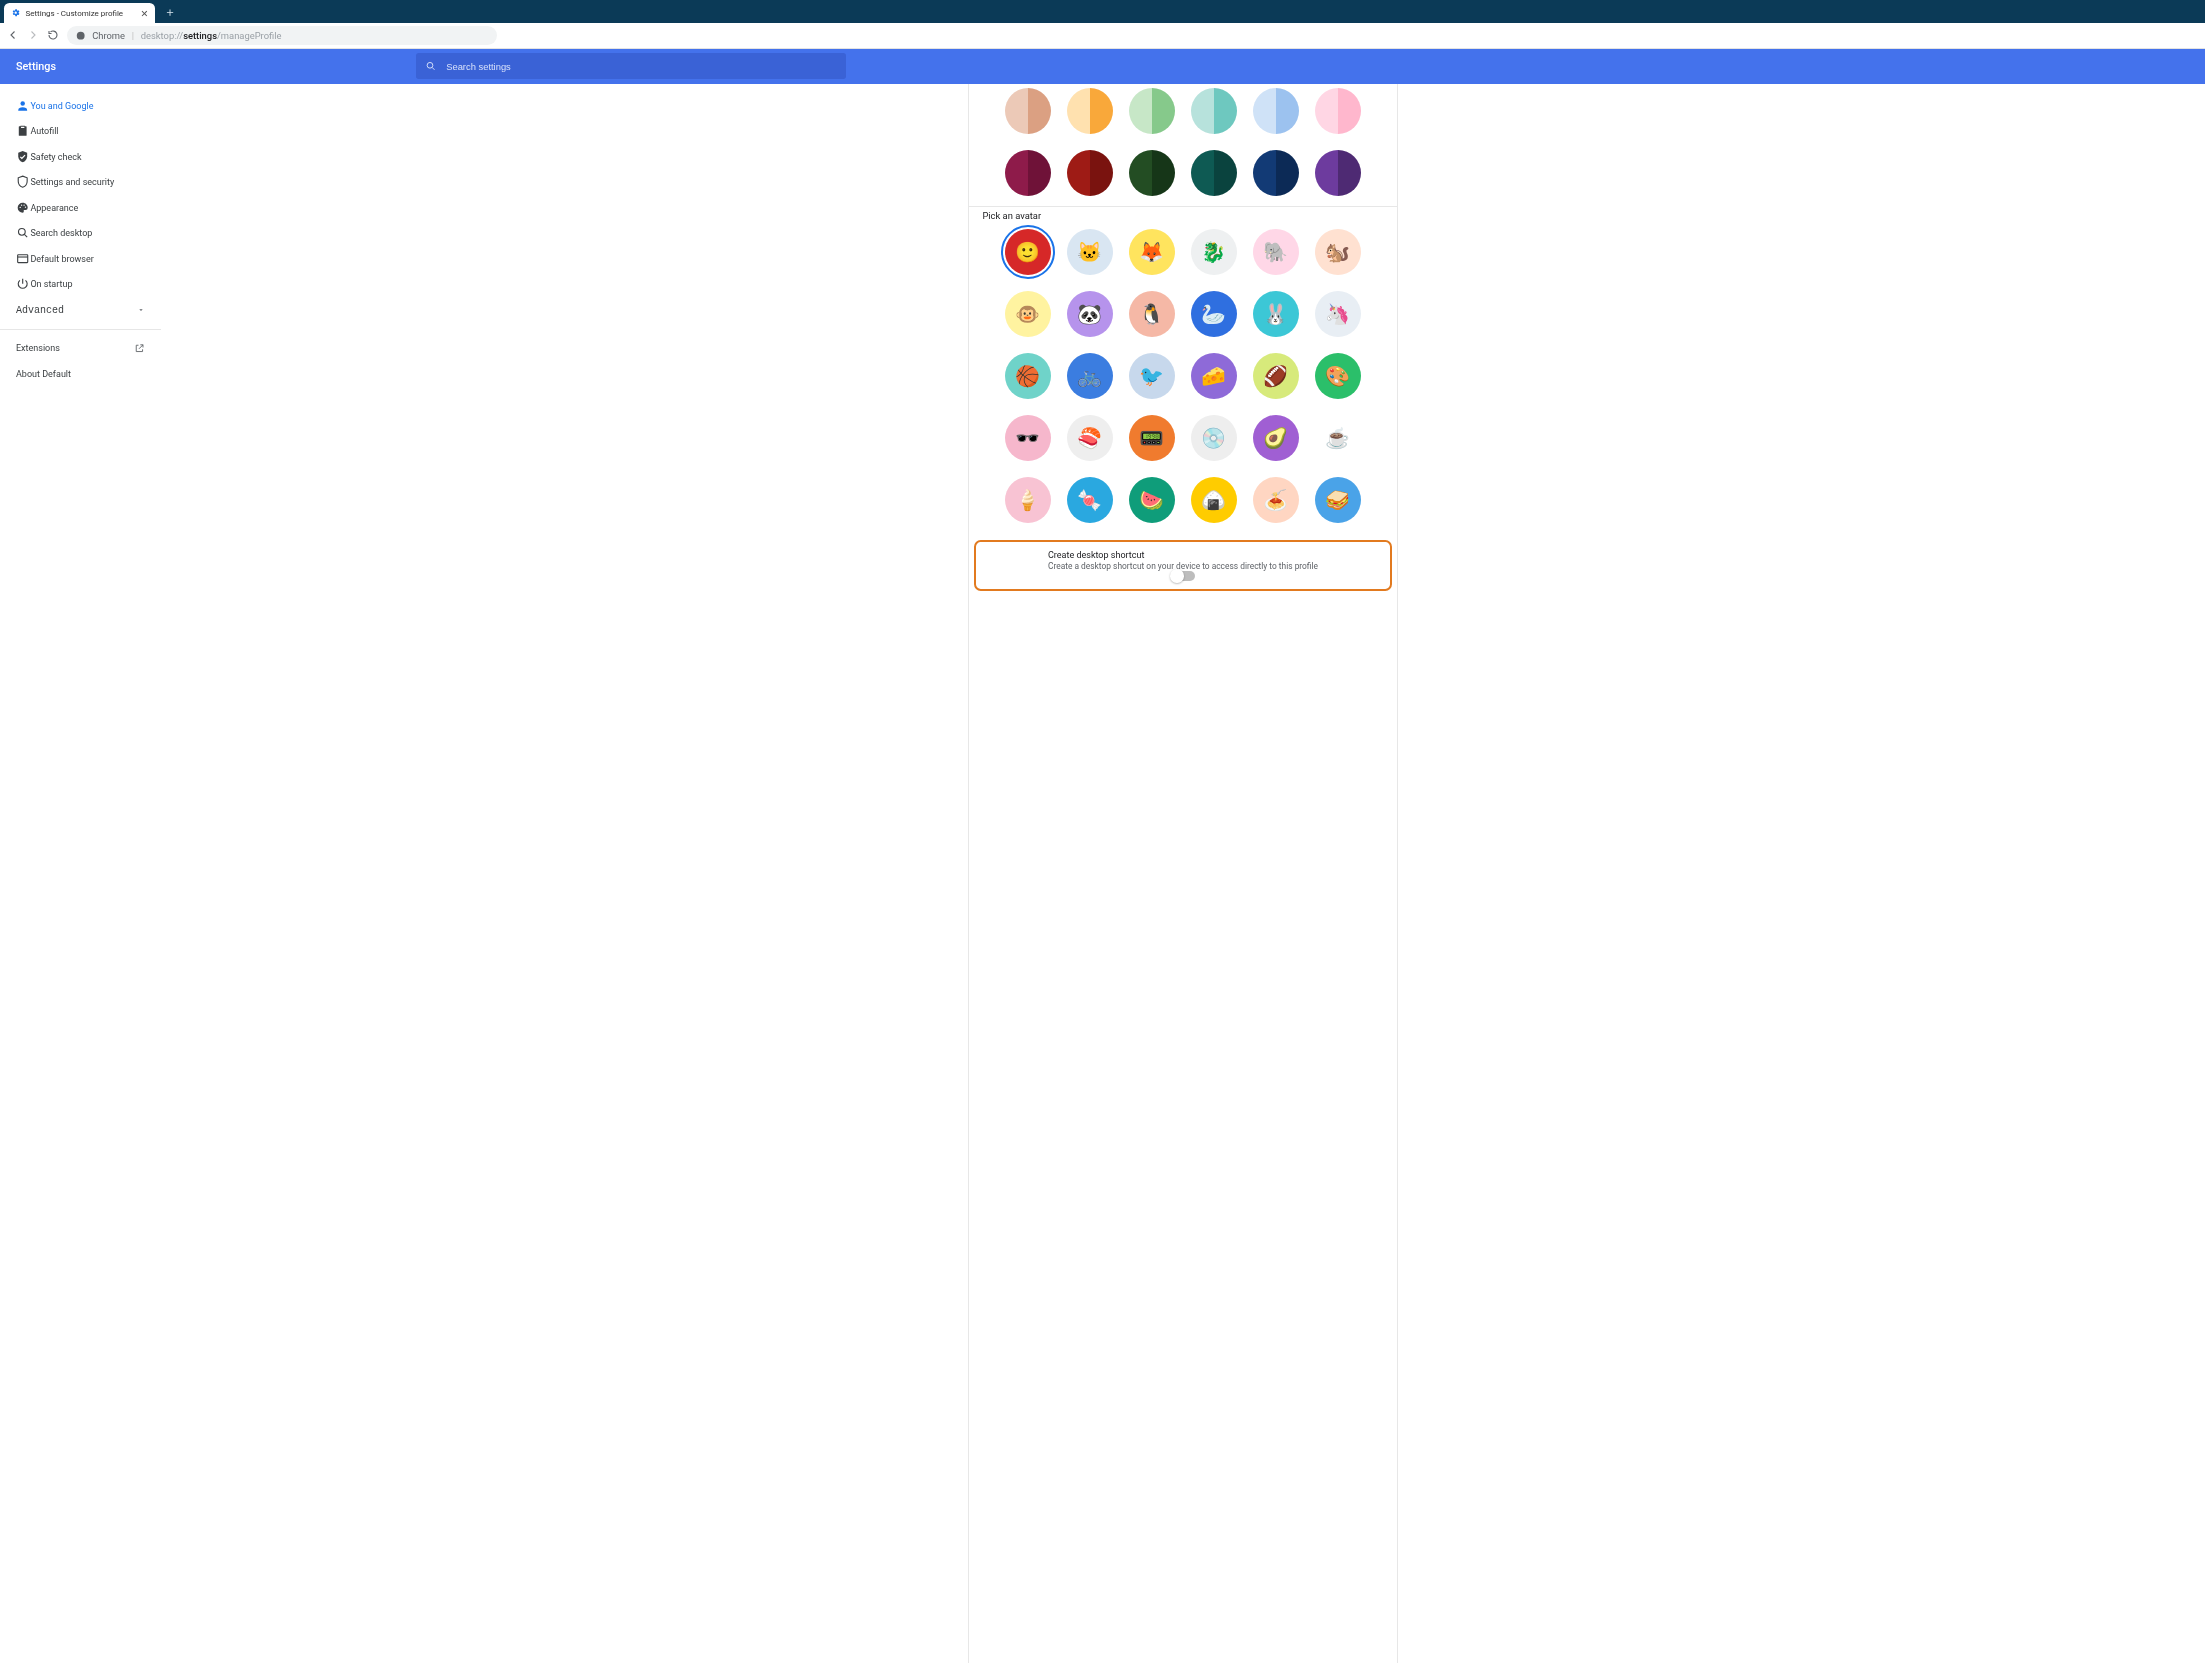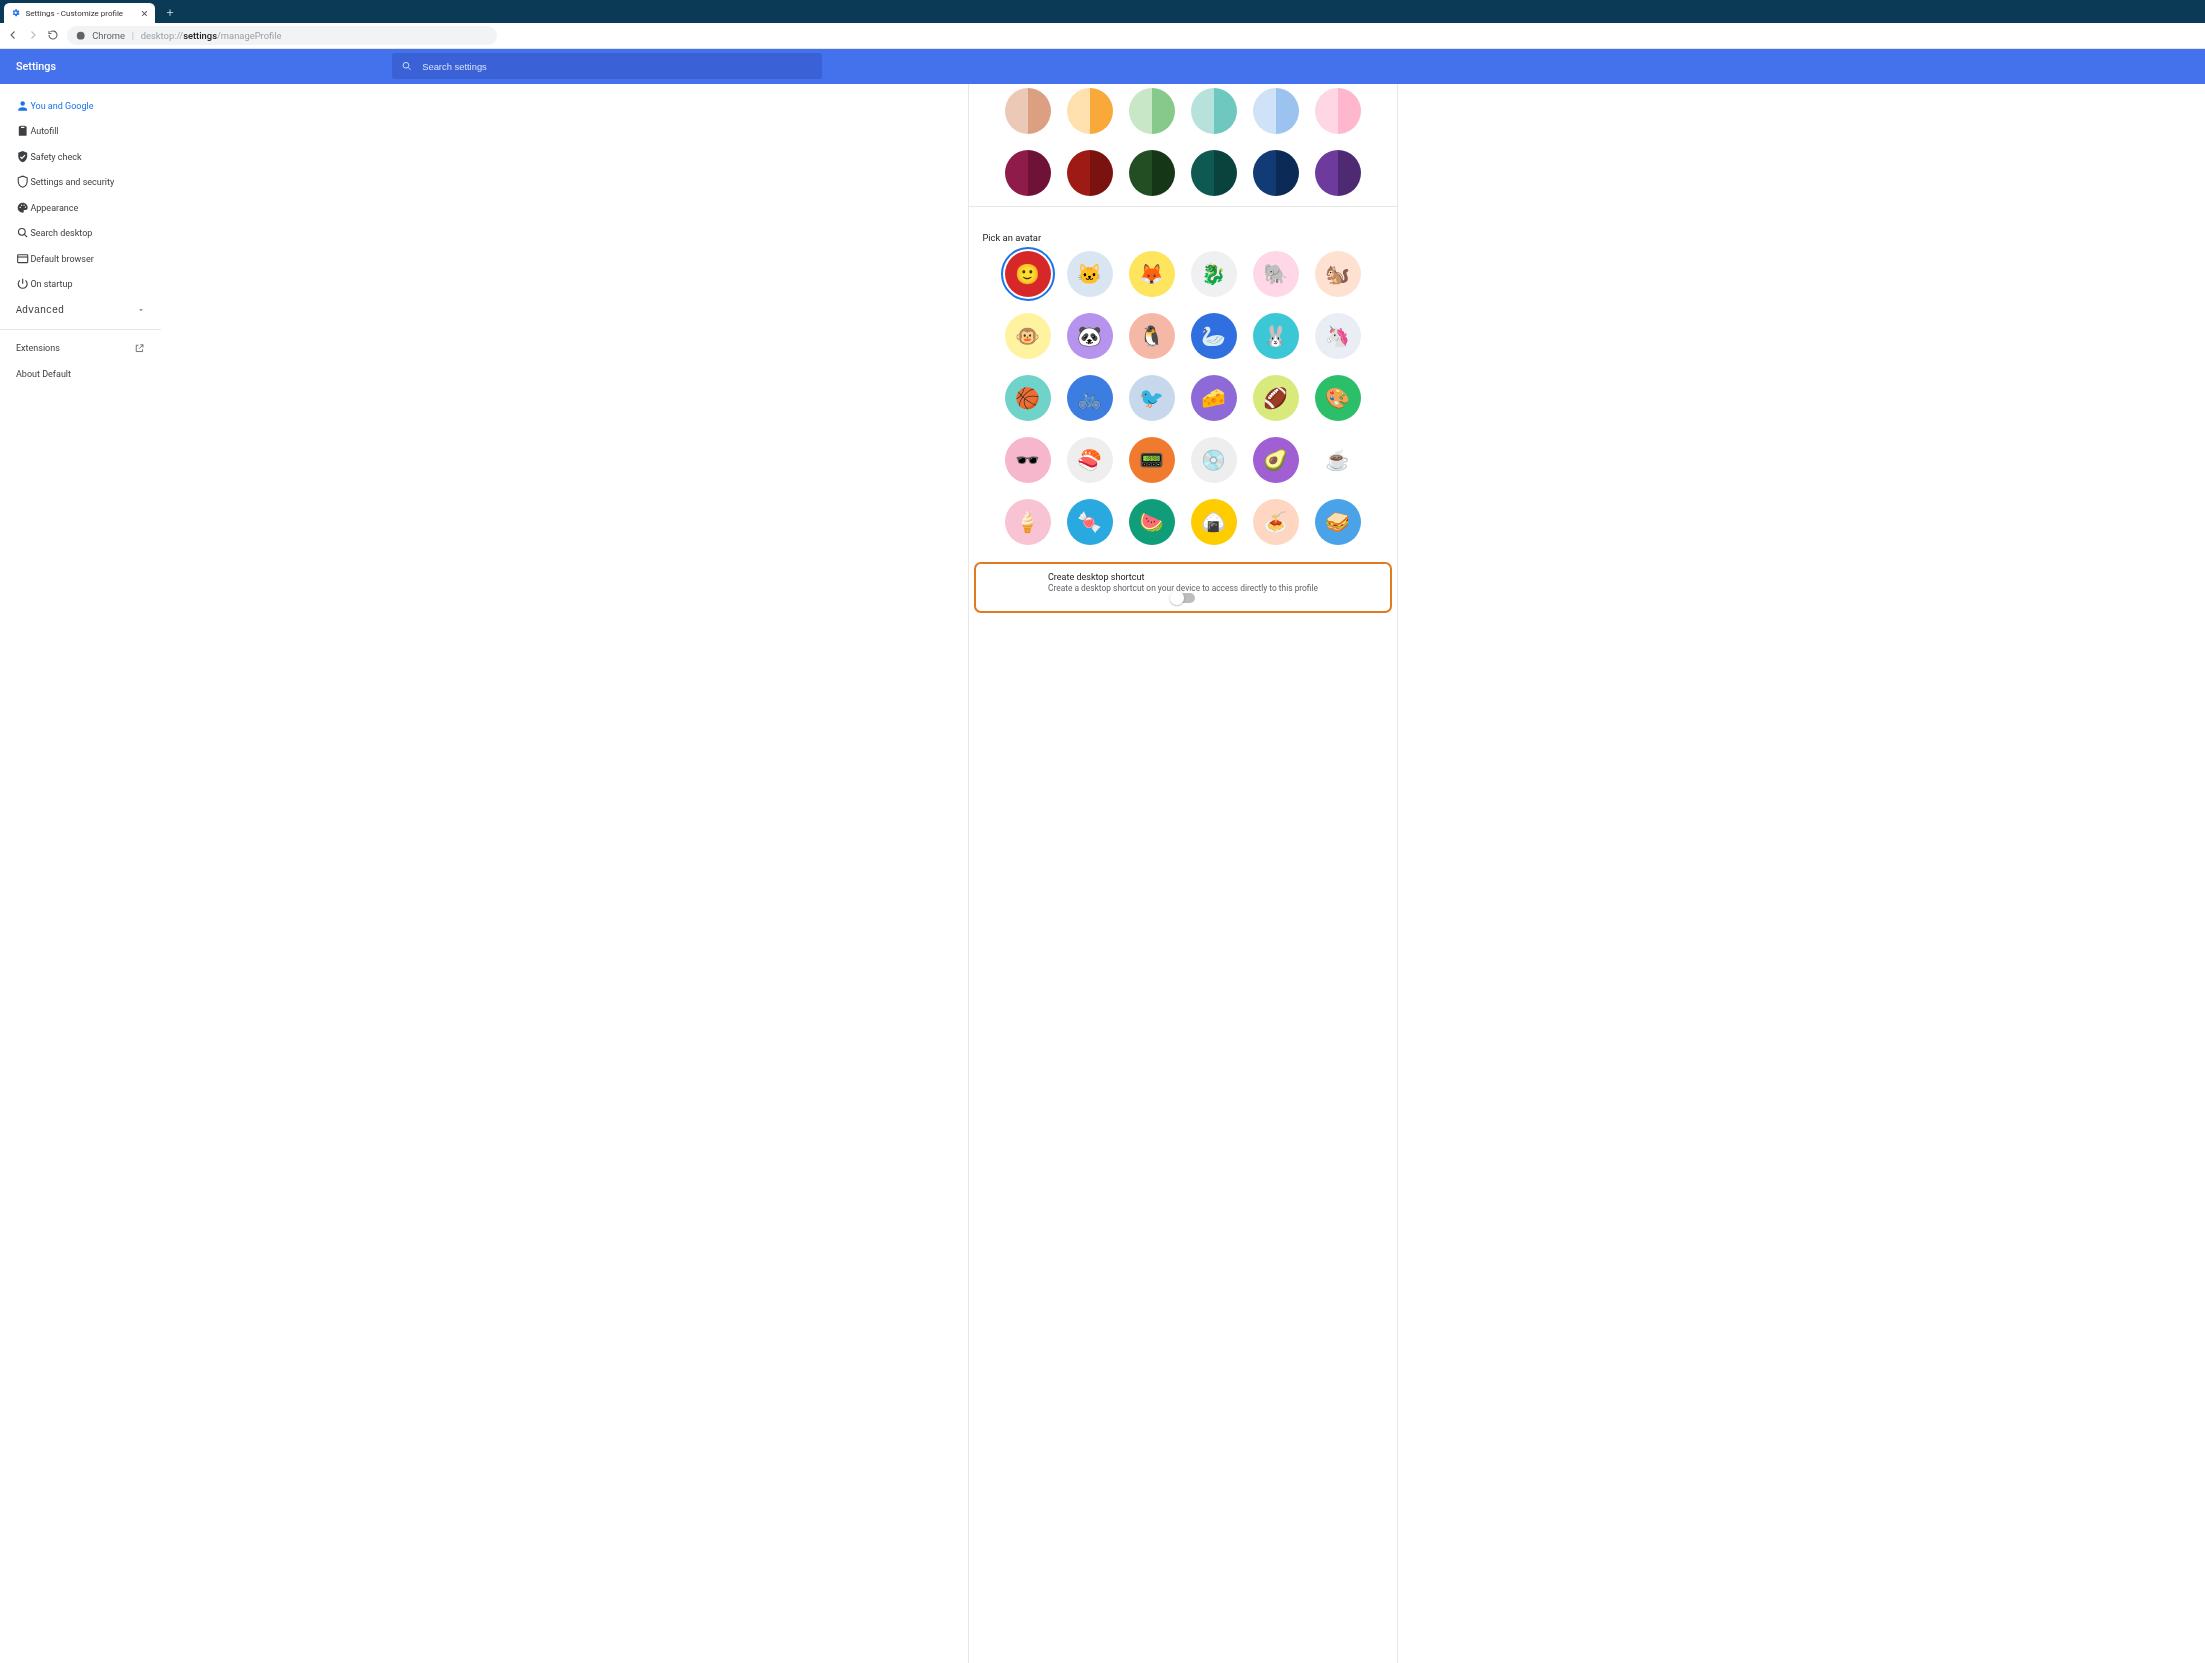--- a/index.html
+++ b/index.html
@@ -25,21 +25,21 @@
              display:flex; align-items:center; gap:6.7px; padding:0 9.4px; font-size:9.4px; color:#5f6368;}
   .omnibox .site { color:#5f6368;text-align:right; }
   .omnibox .sep { color:#c0c0c0; }
   .omnibox .url  { color:#9aa0a6; }
   .omnibox .url b { color:#202124; font-weight:500; }
 
   
   .app-header { height:35px; background:#4472ec; color:#fff; display:flex; align-items:center; padding:0 16px; }
   .app-title { font-size:10.8px; font-weight:500; flex:0 0 376px; }
   .search-wrap { flex:1; max-width:430px; height:25.5px; background:#3a62d6; border-radius:2.7px;
-                 display:flex; align-items:center; gap:9.4px; padding:0 9.4px; color:#d7e1fb; }
+                 display:flex; align-items:center; gap:9.4px; padding:0 9.4px; color:#d7e1fb;margin-left:24px; }
   .search-wrap input { border:none; outline:none; background:transparent; color:#fff; font-size:9.4px; width:100%;}
   .search-wrap input::placeholder { color:#d7e1fb; }
 
   
   .split { flex:1; display:flex; min-height:0; }
   .sidebar { width:161px; padding-top:9.4px; }
   .nav-item { display:flex; align-items:center; gap:1px; height:25.5px; padding:0 16px;
               font-size:9px; color:#3c4043; cursor:pointer;}
   .nav-item.active { color:#1a73e8; }
   .nav-item .ico { width:13.4px; display:flex; justify-content:center; color:inherit; }
@@ -53,21 +53,21 @@
   .content { width:430px; border-left:0.7px solid #e7e7e7; border-right:0.7px solid #e7e7e7;
              overflow-y:auto; background:#fff; padding-bottom:13.4px; position:relative; }
   .section { padding:10.8px 13.4px; }
   .section-title { font-size:9.4px; color:#202124; margin-bottom:8px; }
   .divider { height:0.7px; background:#e7e7e7; }
 
   .color-grid, .avatar-grid { display:grid; grid-template-columns:repeat(6,46px); gap:16px 16px;
                               justify-content:center; }
   .swatch { width:46px; height:46px; border-radius:50%; overflow:hidden; cursor:pointer; display:flex;}
   .swatch .half { flex:1; }
-  .avatars-wrap { padding-top:2.7px;margin-top:22px; }
+  .avatars-wrap { padding-top:2.7px; }
   .avatar   { width:46px; height:46px; border-radius:50%; cursor:pointer; display:flex;
               align-items:center; justify-content:center; font-size:20px; position:relative;}
   .avatar.selected { outline:2px solid #1a73e8; outline-offset:2px; }
 
   
   .highlight-box { margin:6.7px 5.4px 0 5.4px; border:2.7px solid #e27a1f; border-radius:6.7px;
                    padding:8px 10.8px; display:flex; align-items:center; justify-content:space-between;flex-direction:column;}
   .setting-text .primary { font-size:9px; color:#202124; }
   .setting-text .secondary { font-size:8.4px; color:#5f6368; margin-top:1.3px; }
   .toggle { width:23px; height:9.4px; background:#bdbdbd; border-radius:9.4px; position:relative; cursor:pointer;}

